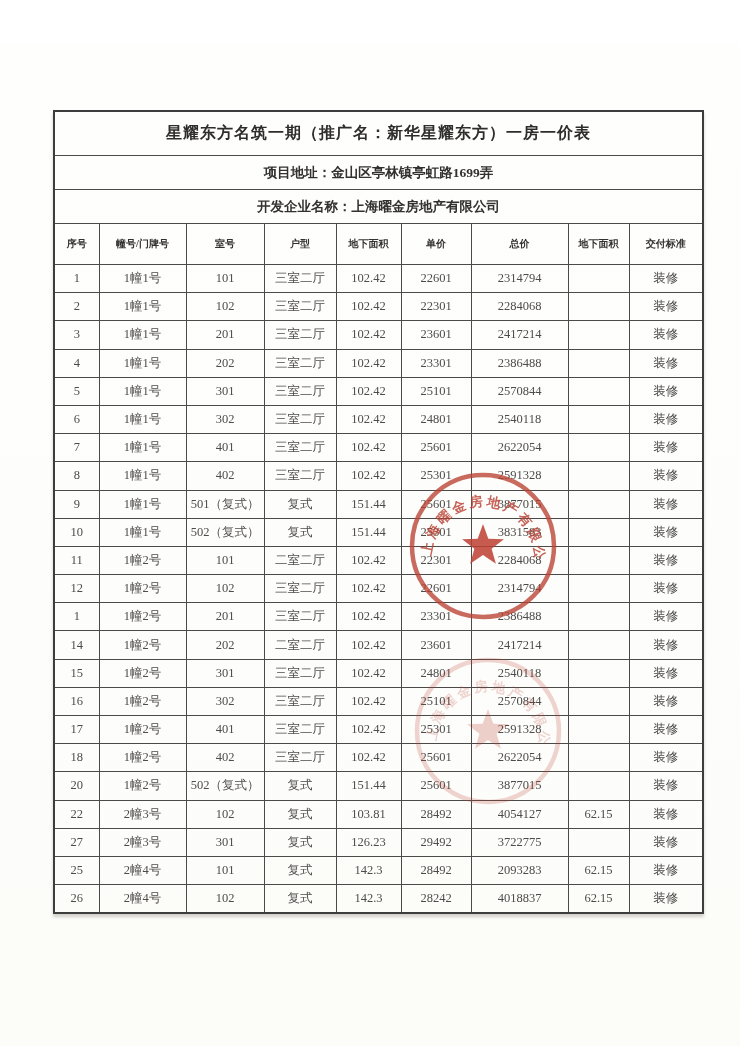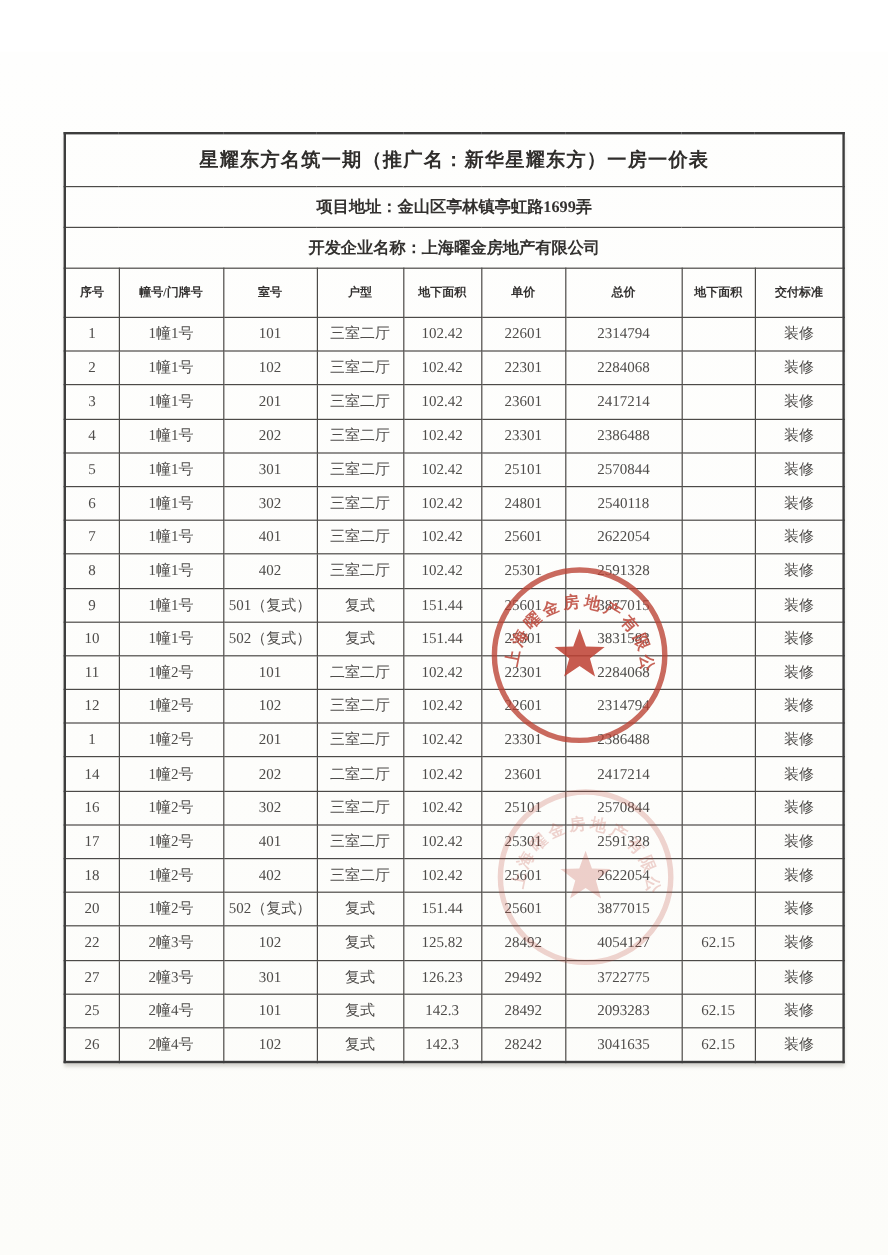--- a/index.html
+++ b/index.html
@@ -266,20 +266,31 @@
           <td>1幢2号</td>
           <td>202</td>
           <td>二室二厅</td>
           <td>102.42</td>
           <td>23601</td>
           <td>2417214</td>
           <td></td>
           <td>装修</td>
         </tr>
         <tr>
+          <td>15</td>
+          <td>1幢2号</td>
+          <td>301</td>
+          <td>三室二厅</td>
+          <td>102.42</td>
+          <td>24801</td>
+          <td>2540118</td>
+          <td></td>
+          <td>装修</td>
+        </tr>
+        <tr>
           <td>16</td>
           <td>1幢2号</td>
           <td>302</td>
           <td>三室二厅</td>
           <td>102.42</td>
           <td>25101</td>
           <td>2570844</td>
           <td></td>
           <td>装修</td>
         </tr>
@@ -314,21 +325,21 @@
           <td>25601</td>
           <td>3877015</td>
           <td></td>
           <td>装修</td>
         </tr>
         <tr>
           <td>22</td>
           <td>2幢3号</td>
           <td>102</td>
           <td>复式</td>
-          <td>125.82</td>
+          <td>103.81</td>
           <td>28492</td>
           <td>4054127</td>
           <td>62.15</td>
           <td>装修</td>
         </tr>
         <tr>
           <td>27</td>
           <td>2幢3号</td>
           <td>301</td>
           <td>复式</td>
@@ -349,21 +360,21 @@
           <td>62.15</td>
           <td>装修</td>
         </tr>
         <tr>
           <td>26</td>
           <td>2幢4号</td>
           <td>102</td>
           <td>复式</td>
           <td>142.3</td>
           <td>28242</td>
-          <td>3041635</td>
+          <td>4018837</td>
           <td>62.15</td>
           <td>装修</td>
         </tr>
       </tbody>
   </table>
 
   <svg class="stamp stamp-main" width="160" height="160" viewBox="0 0 160 160">
     <circle cx="80" cy="80" r="71" fill="none" stroke="rgba(186,64,50,0.78)" stroke-width="4.5"></circle>
     <defs>
       <path id="sealArc1" d="M 28,92 A 52,52 0 0 1 132,92" fill="none"></path>

